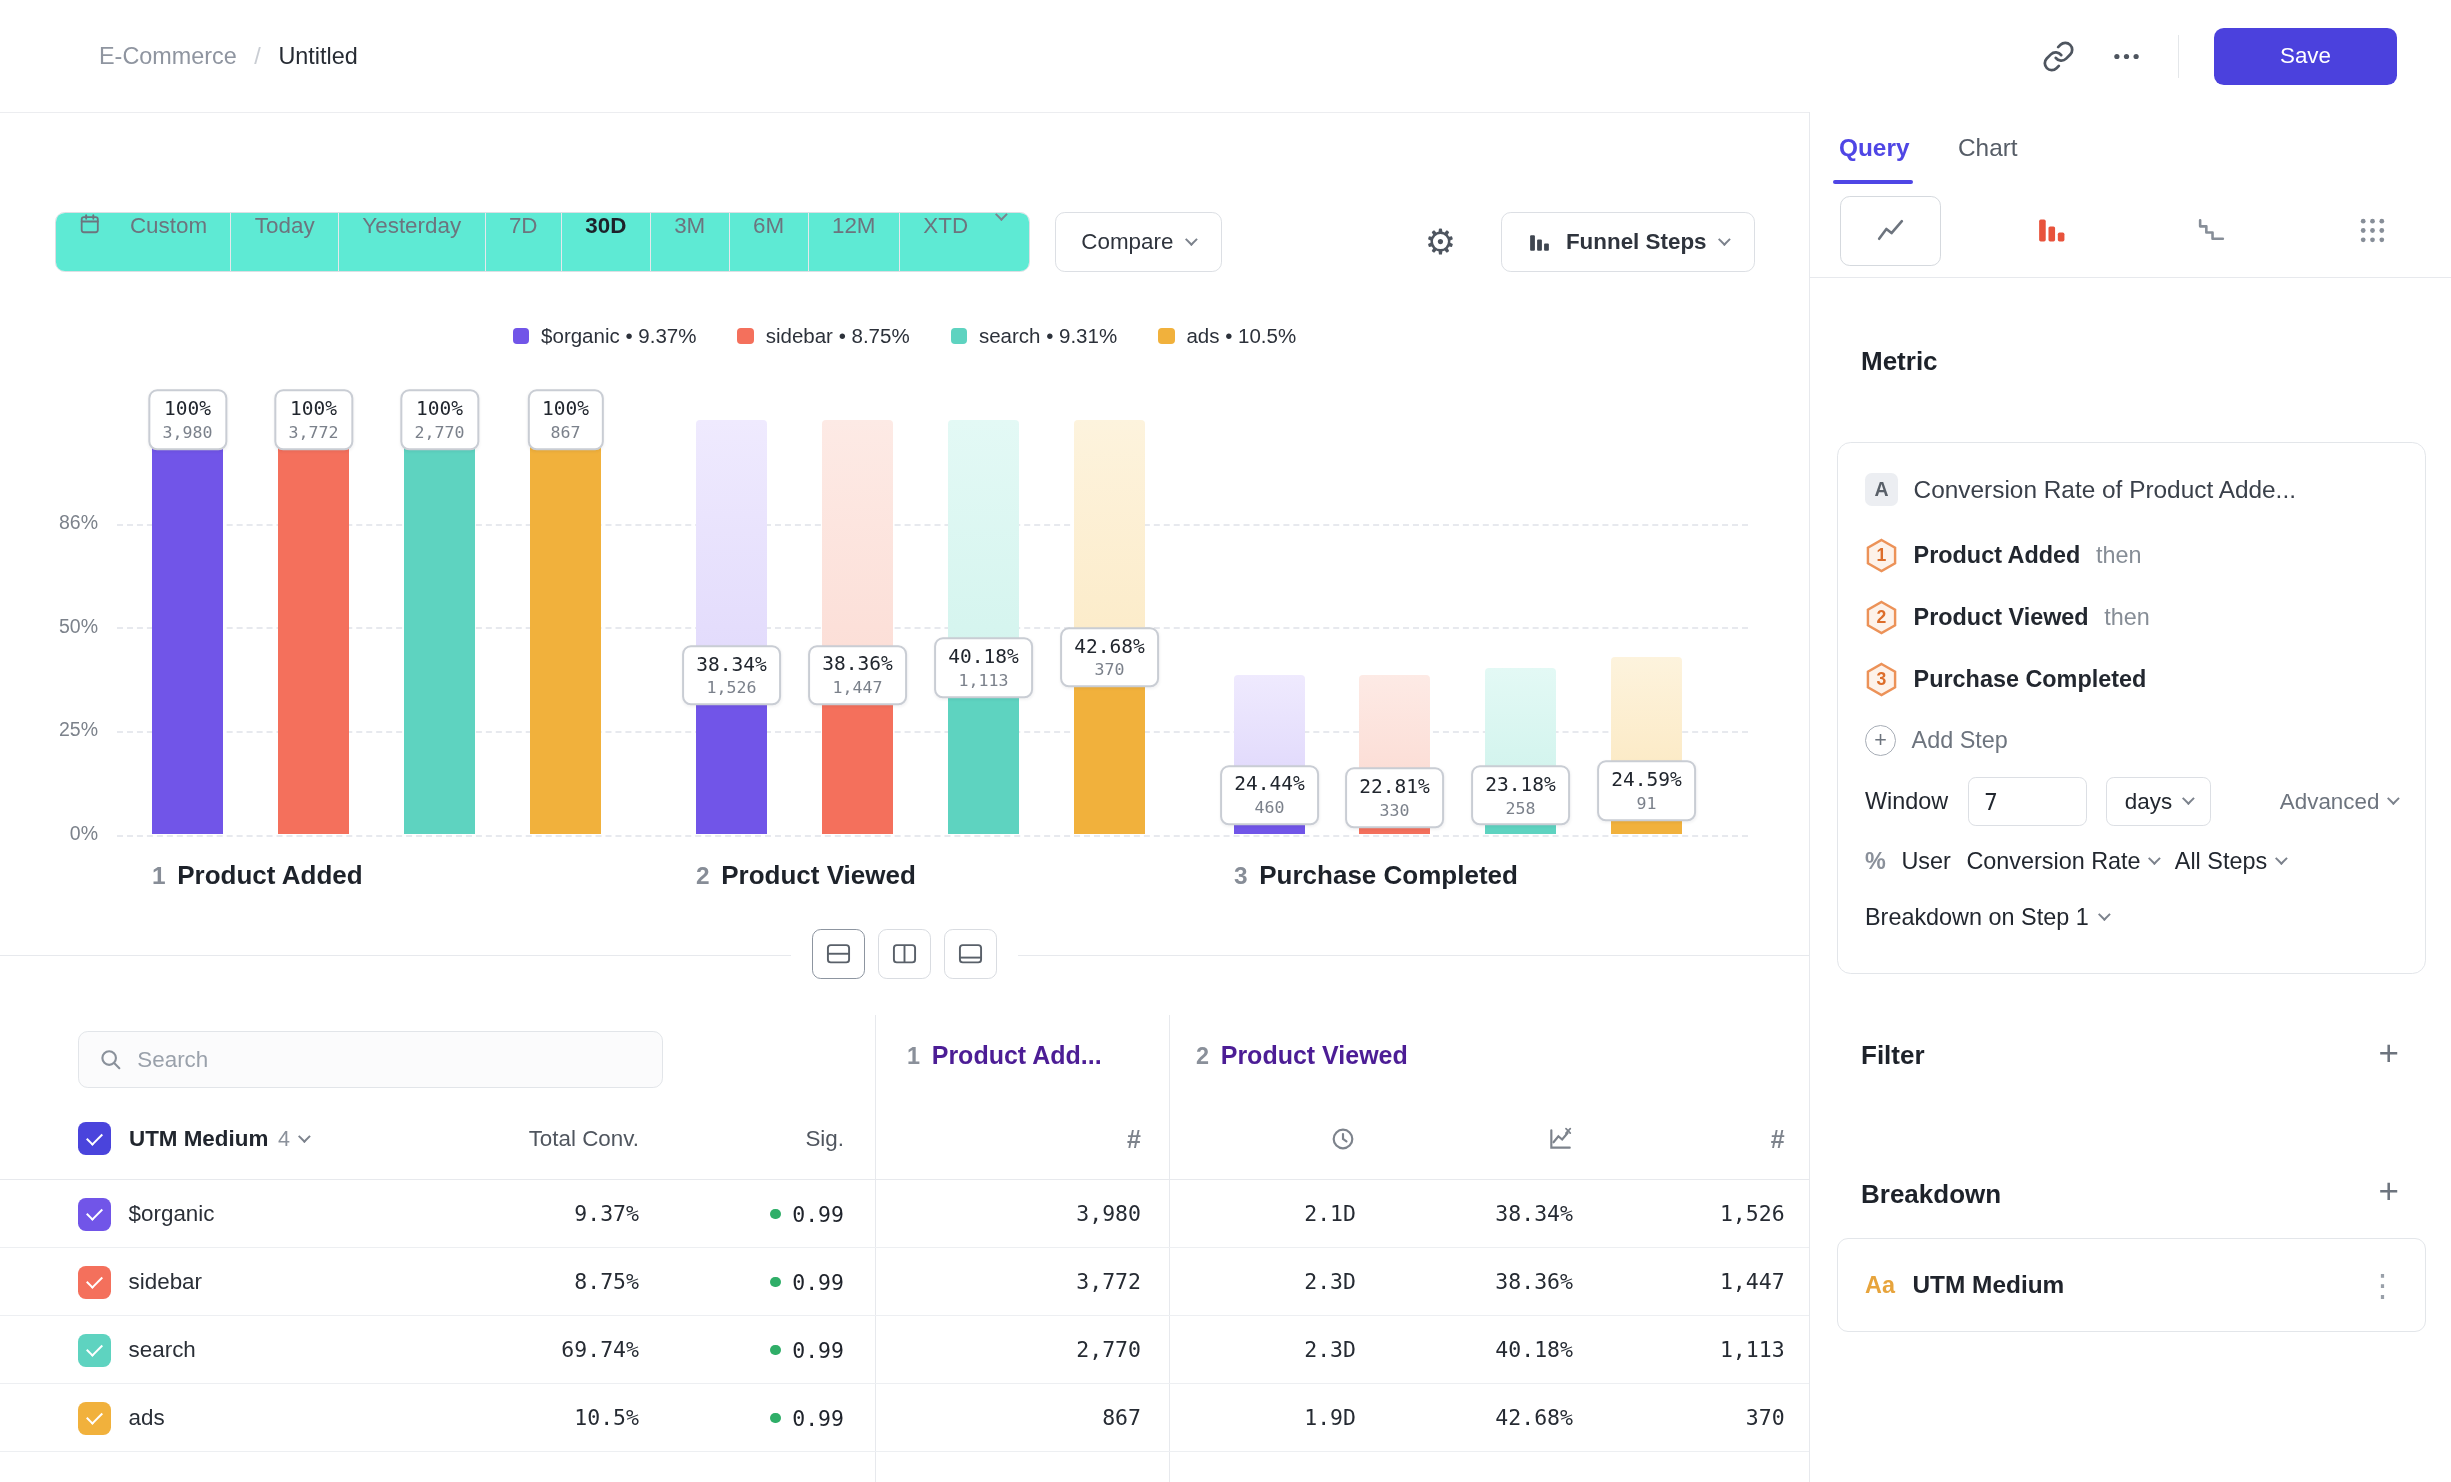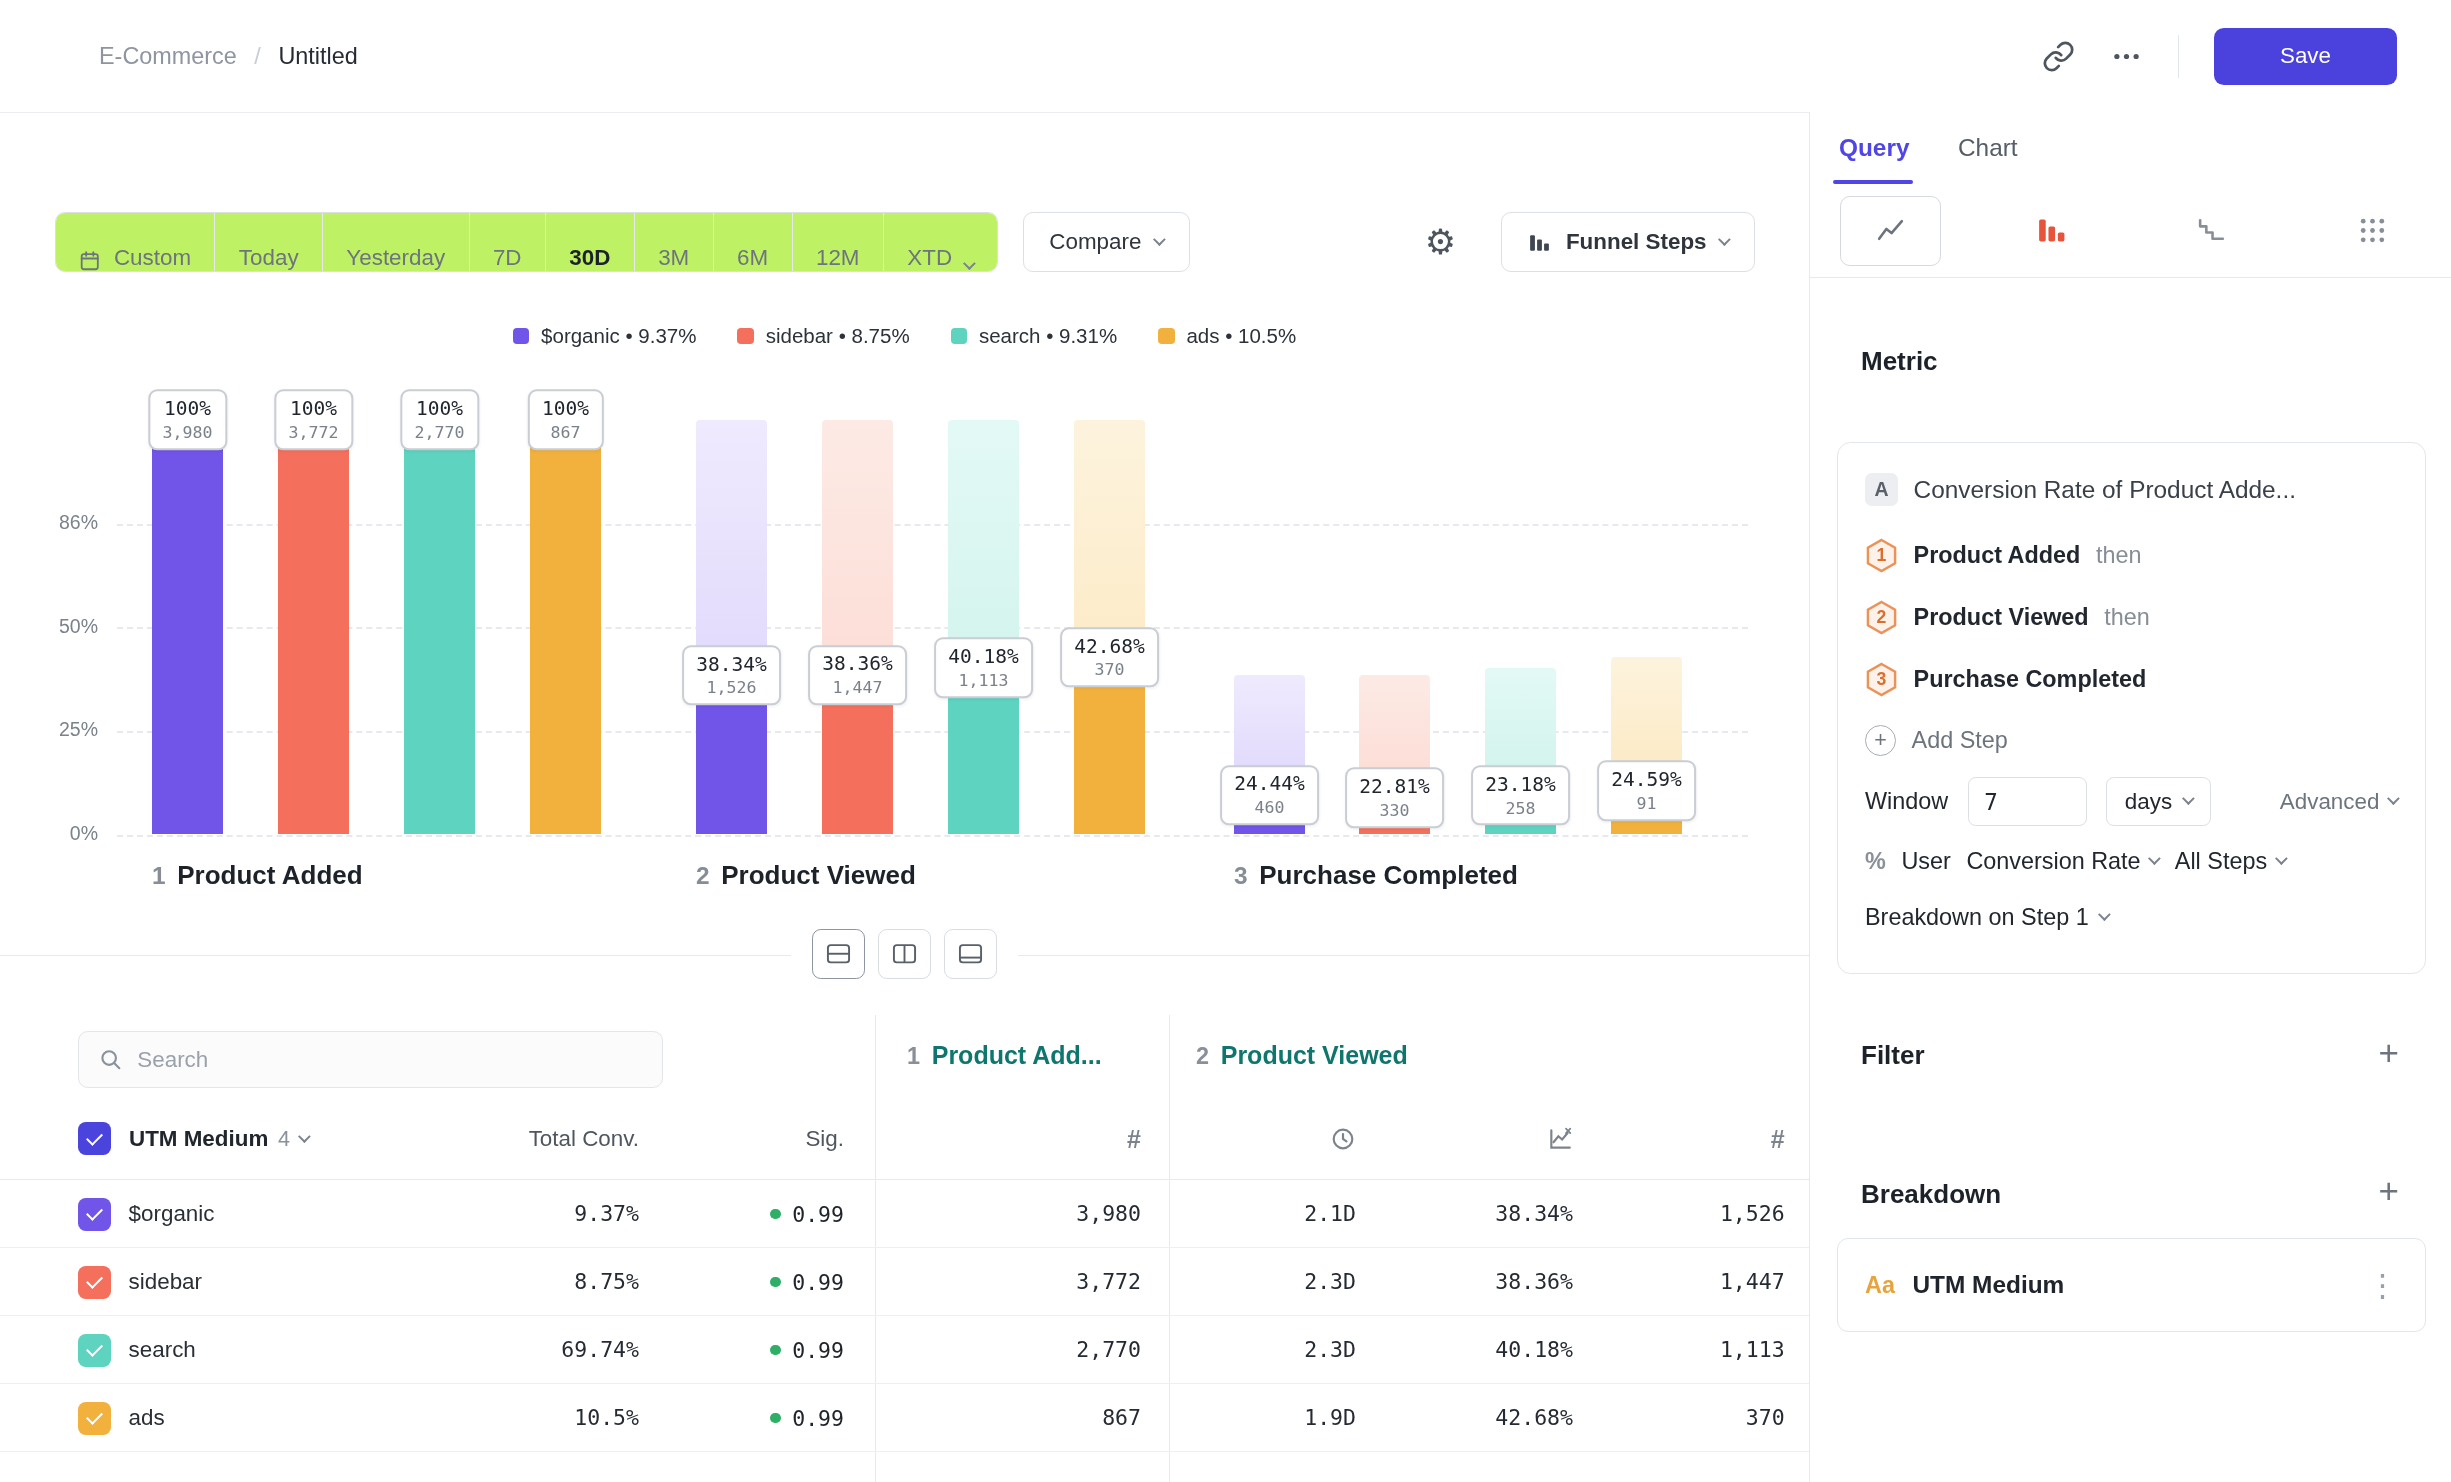--- a/index.html
+++ b/index.html
@@ -21,22 +21,22 @@
   .save{width:183px;height:57px;border:none;border-radius:9.8px;background:#4b41dd;color:#fff;
     font-size:22.4px;font-weight:500;font-family:inherit;cursor:pointer;}
 
   
   .main{position:absolute;left:0;top:112px;width:1809px;height:1370px;border-top:1px solid #ecedf0;background:#fff;}
   .panel{position:absolute;left:1809px;top:112px;width:643px;height:1370px;border-left:1px solid #e7e9ed;background:#fff;}
 
   
   .toolbar{position:absolute;left:55px;top:99px;width:1700px;height:60px;display:flex;align-items:stretch;}
   .seg{display:flex;border:1px solid #dcdfe4;border-radius:9.8px;overflow:hidden;background:#fff;}
-  .rbtn{display:flex;align-items:flex-end;gap:13px;padding:0 23.4px;font-size:22.4px;color:#6d747e;
-    border-left:1px solid #e5e8ec;background:#bef264;cursor:pointer;white-space:nowrap;}
+  .rbtn{display:flex;align-items:flex-start;gap:29px;padding:0 23.4px;font-size:22.4px;color:#6d747e;
+    border-left:1px solid #e5e8ec;background:#5eead4;cursor:pointer;white-space:nowrap;}
   .rbtn:first-child{border-left:none;}
   .rbtn.active{color:#1d222a;font-weight:700;}
   .btn{display:flex;align-items:center;gap:13.7px;height:60px;padding:0 25px;border:1px solid #dcdfe4;
     border-radius:9.8px;background:#fff;font-size:22.4px;color:#2f343d;font-family:inherit;cursor:pointer;}
   .compare{margin-left:25px;}
   .gear{margin-left:auto;align-self:center;font-size:35px;color:#4e555f;cursor:pointer;
     font-family:"DejaVu Sans",sans-serif;line-height:1;}
   .view{margin-left:45px;font-weight:600;}
   .chev{display:inline-block;width:8.8px;height:8.8px;border-right:2.1px solid #7c828c;
     border-bottom:2.1px solid #7c828c;transform:rotate(45deg);position:relative;top:-2.9px;}
@@ -74,21 +74,21 @@
   .tbl{position:absolute;left:0;top:842px;width:1809px;height:529px;}
   .vsep{position:absolute;top:60px;bottom:0;width:1px;background:#e7e9ed;}
   .vsep.s1{left:875px;}.vsep.s2{left:1169px;}
   .search{position:absolute;left:78px;top:76px;width:585px;height:57px;border:1px solid #e2e5e9;
     border-radius:9.8px;background:#fbfbfc;display:flex;align-items:center;gap:15.6px;padding:0 19.5px;}
   .search input{border:none;outline:none;background:transparent;font-family:"Liberation Sans",sans-serif;
     font-size:22.4px;color:#3c424c;width:100%;}
   .search input::placeholder{color:#9aa1ab;}
   .ghead{position:absolute;top:86px;display:flex;gap:11.7px;align-items:baseline;cursor:pointer;}
   .ghead .n{color:#8a909a;font-weight:600;font-size:23.4px;}
-  .ghead .t{color:#0f766e;font-weight:700;font-size:25px;}
+  .ghead .t{color:#4c1d95;font-weight:700;font-size:25px;}
   .ghead.g1{left:907px;}.ghead.g2{left:1196px;}
   .subhead{position:absolute;left:0;top:143px;width:1809px;height:82px;border-bottom:1px solid #e7e9ed;}
   .cbx{width:33px;height:33px;border-radius:7.8px;display:flex;align-items:center;justify-content:center;cursor:pointer;}
   .cbx::after{content:"";width:12.7px;height:6.8px;border-left:2.9px solid #fff;border-bottom:2.9px solid #fff;
     transform:rotate(-45deg);margin-top:-3.9px;}
   .subhead .cbx{position:absolute;left:78px;top:24.4px;background:#4a44dc;}
   .bh-label{position:absolute;left:129px;top:0;height:82px;display:flex;align-items:center;gap:9.8px;cursor:pointer;}
   .bh-label b{font-size:22.4px;color:#21262e;font-weight:700;}
   .bh-label .cnt{font-style:normal;font-size:21.5px;color:#8b919b;}
   .shc{position:absolute;top:0;line-height:82px;font-size:22.4px;color:#50565f;}

